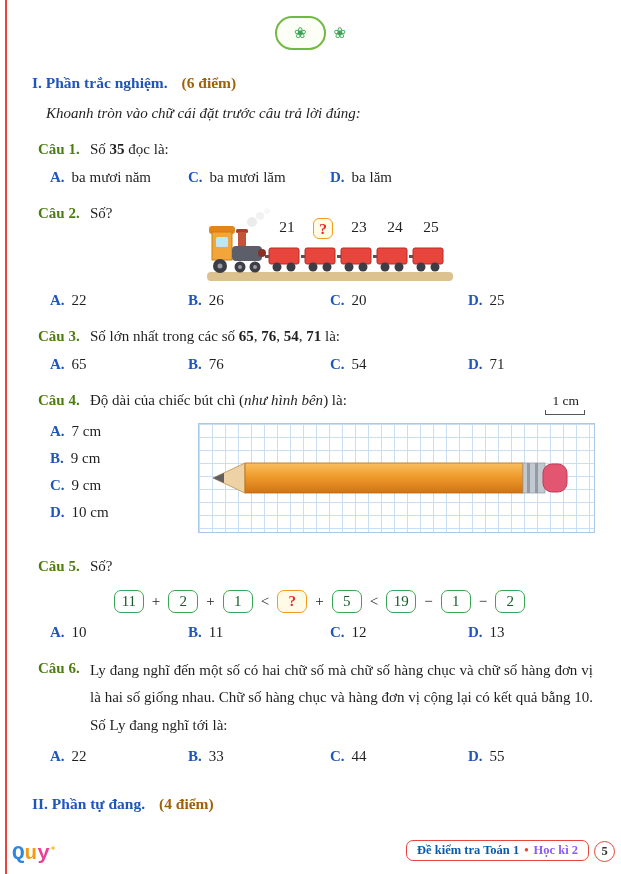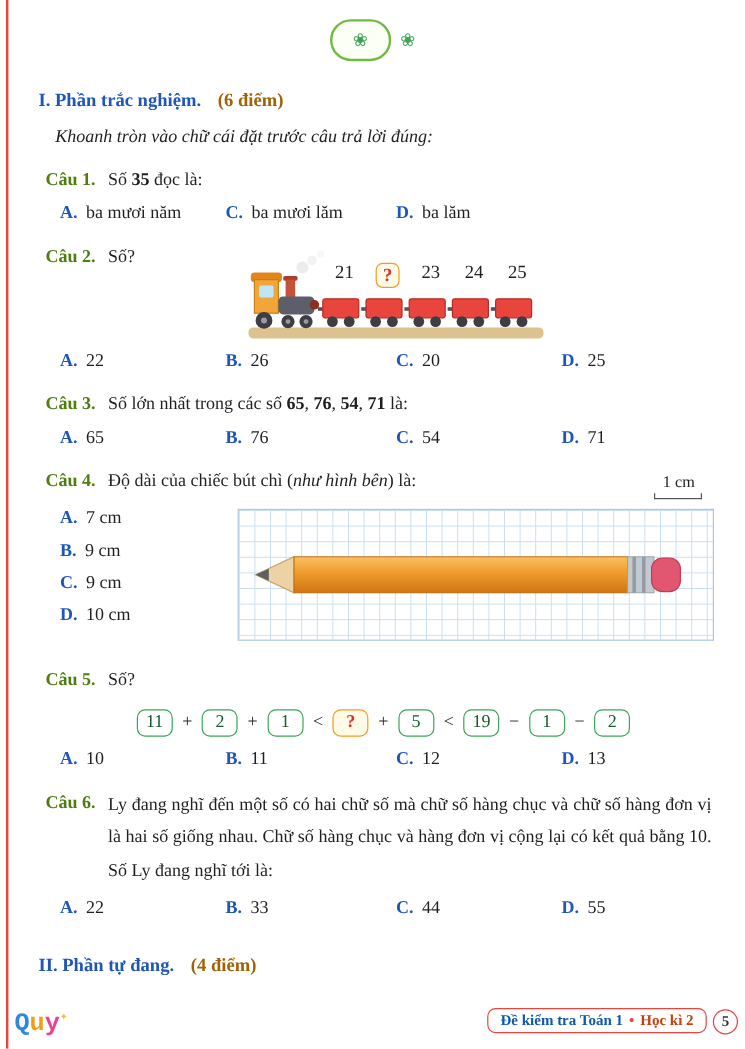--- a/index.html
+++ b/index.html
@@ -63,21 +63,21 @@
   .eqbox.unknown { border-color:#f59b1e; background:#fffbe6; color:#e8262d; font-weight:bold; }
   .eqop { color:#222; }
 
   
   .logo { position:absolute; left:12px; bottom:10px; font-family:Liberation Mono, monospace;
           font-weight:bold; font-size:21px; line-height:1; }
   .logo .l0 { color:#2e86de; } .logo .l1 { color:#f39c12; } .logo .l2 { color:#e84393; }
   .logo .star { color:#f5c518; font-size:11px; vertical-align:super; }
   .footbox { position:absolute; right:32px; bottom:13px; border:1.5px solid #e8453c; border-radius:7px;
              padding:2px 10px; font-size:12.5px; font-weight:bold; white-space:nowrap; background:#fff; }
-  .fb1 { color:#0e5aa7; } .fbsep { color:#e8453c; margin:0 5px; } .fb2 { color:#c2410c; }
+  .fb1 { color:#0e5aa7; } .fbsep { color:#e8453c; margin:0 5px; } .fb2 { color:#8b5cf6; }
   .pagecirc { position:absolute; right:6px; bottom:12px; width:21px; height:21px; border:1.5px solid #e8453c;
               border-radius:50%; text-align:center; line-height:18px; font-size:12.5px; font-weight:bold; color:#333; background:#fff; }
 </style>
 </head>
 <body>
 
 <div class="red-edge"></div>
 
 <div class="badge-row">
   <div class="badge">

